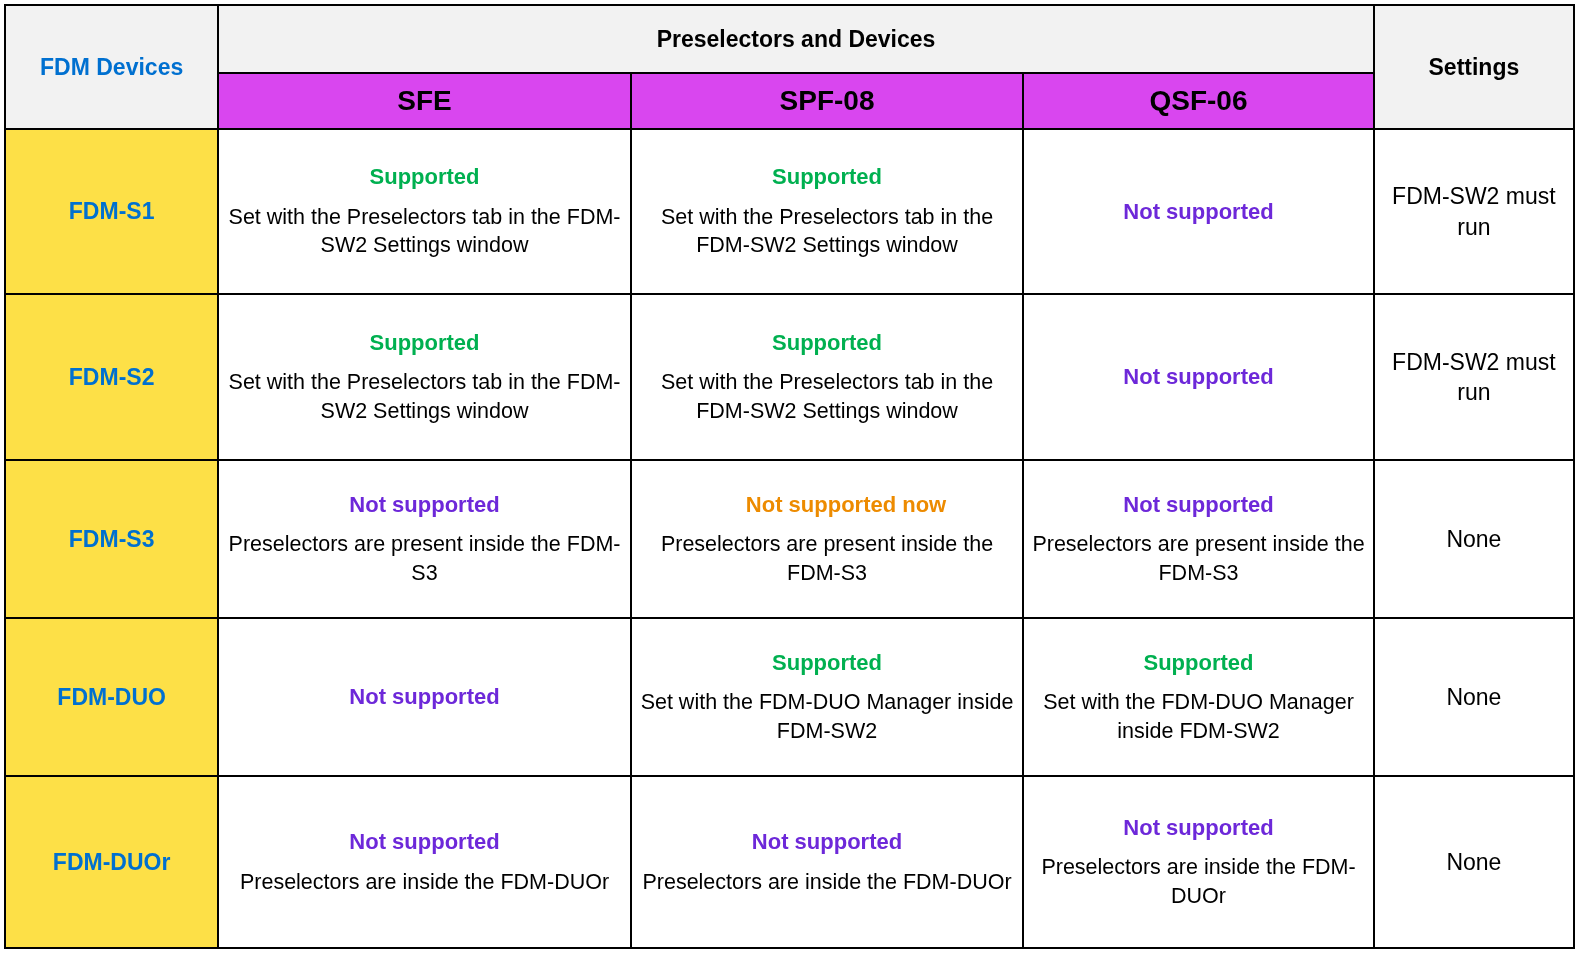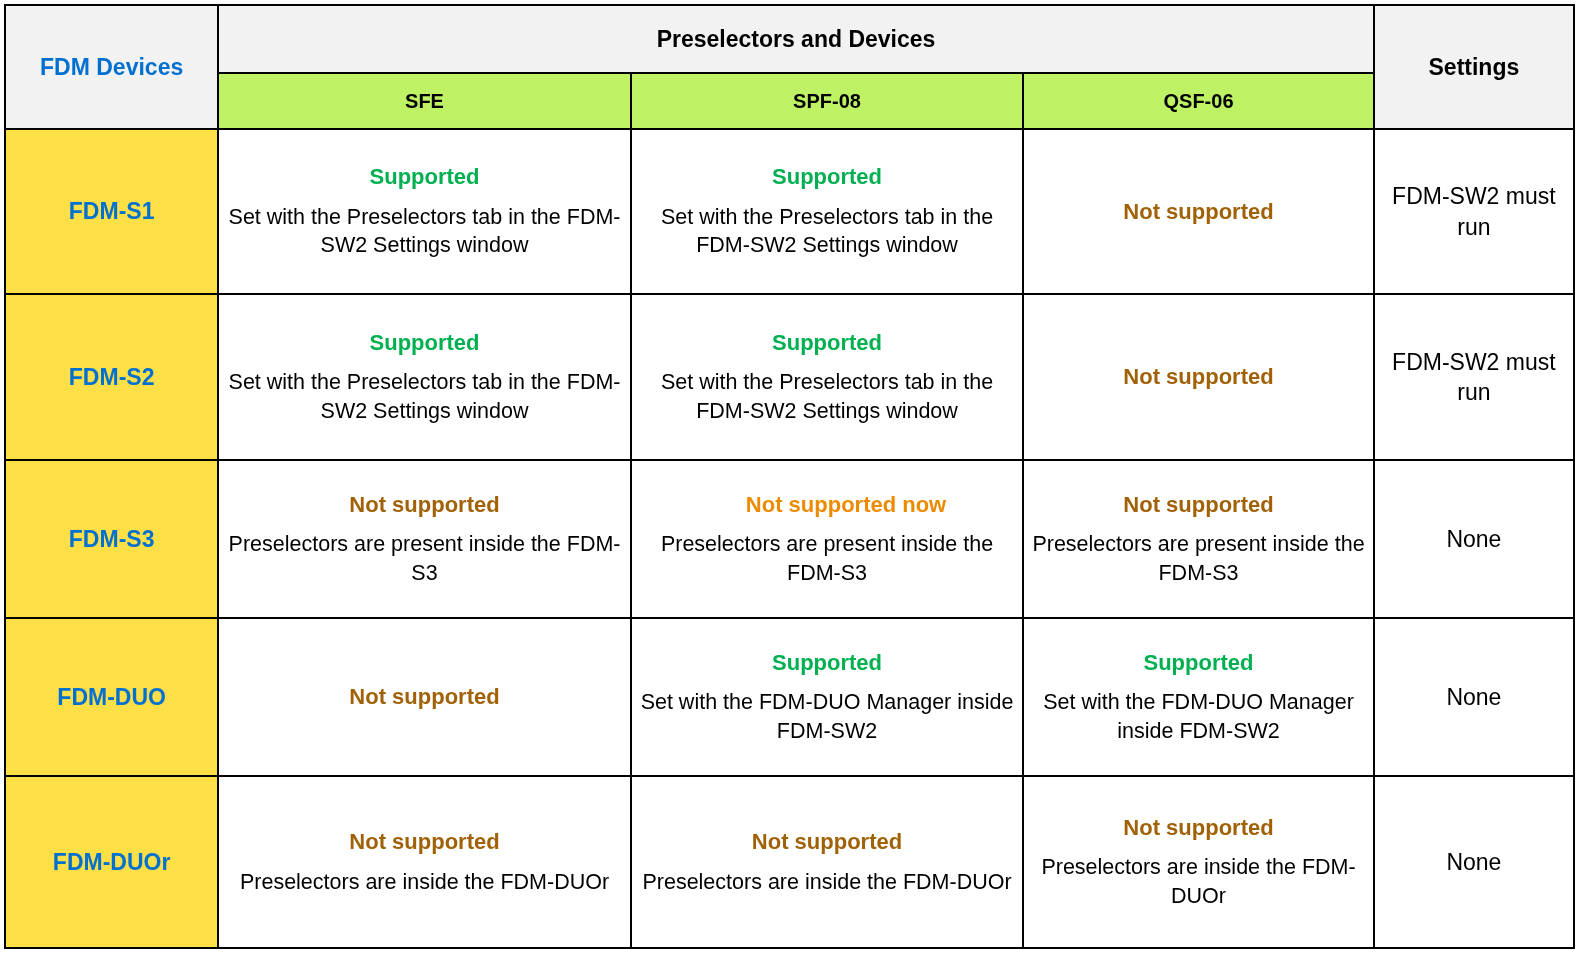--- a/index.html
+++ b/index.html
@@ -54,23 +54,23 @@
   }
   th.dev-head {
     background: #f2f2f2;
     font-size: 23px;
     font-weight: bold;
     color: #0070d0;
     text-align: left;
     padding-left: 14px;
   }
   th.sub-head {
-    background: #bef264;
+    background: #d946ef;
     height: 54px;
-    font-size: 20px;
+    font-size: 28px;
     font-weight: bold;
     color: #000000;
   }
 
   
   td.dev-cell {
     background: #fde047;
     font-size: 23px;
     font-weight: bold;
     color: #0070d0;
@@ -86,21 +86,21 @@
   .status {
     font-size: 22px;
     font-weight: bold;
     line-height: 1.25;
     margin-bottom: 12px;
   }
   .status.only {
     margin-bottom: 0;
   }
   .status.supported { color: #00b050; }
-  .status.not-supported { color: #a16207; }
+  .status.not-supported { color: #6d28d9; }
   .status.not-supported-now { color: #ed8b00; padding-left: 38px; }
   .detail {
     font-size: 21.5px;
     color: #000000;
     line-height: 1.32;
   }
   td.cond-cell {
     background: #ffffff;
     font-size: 23px;
     color: #000000;

